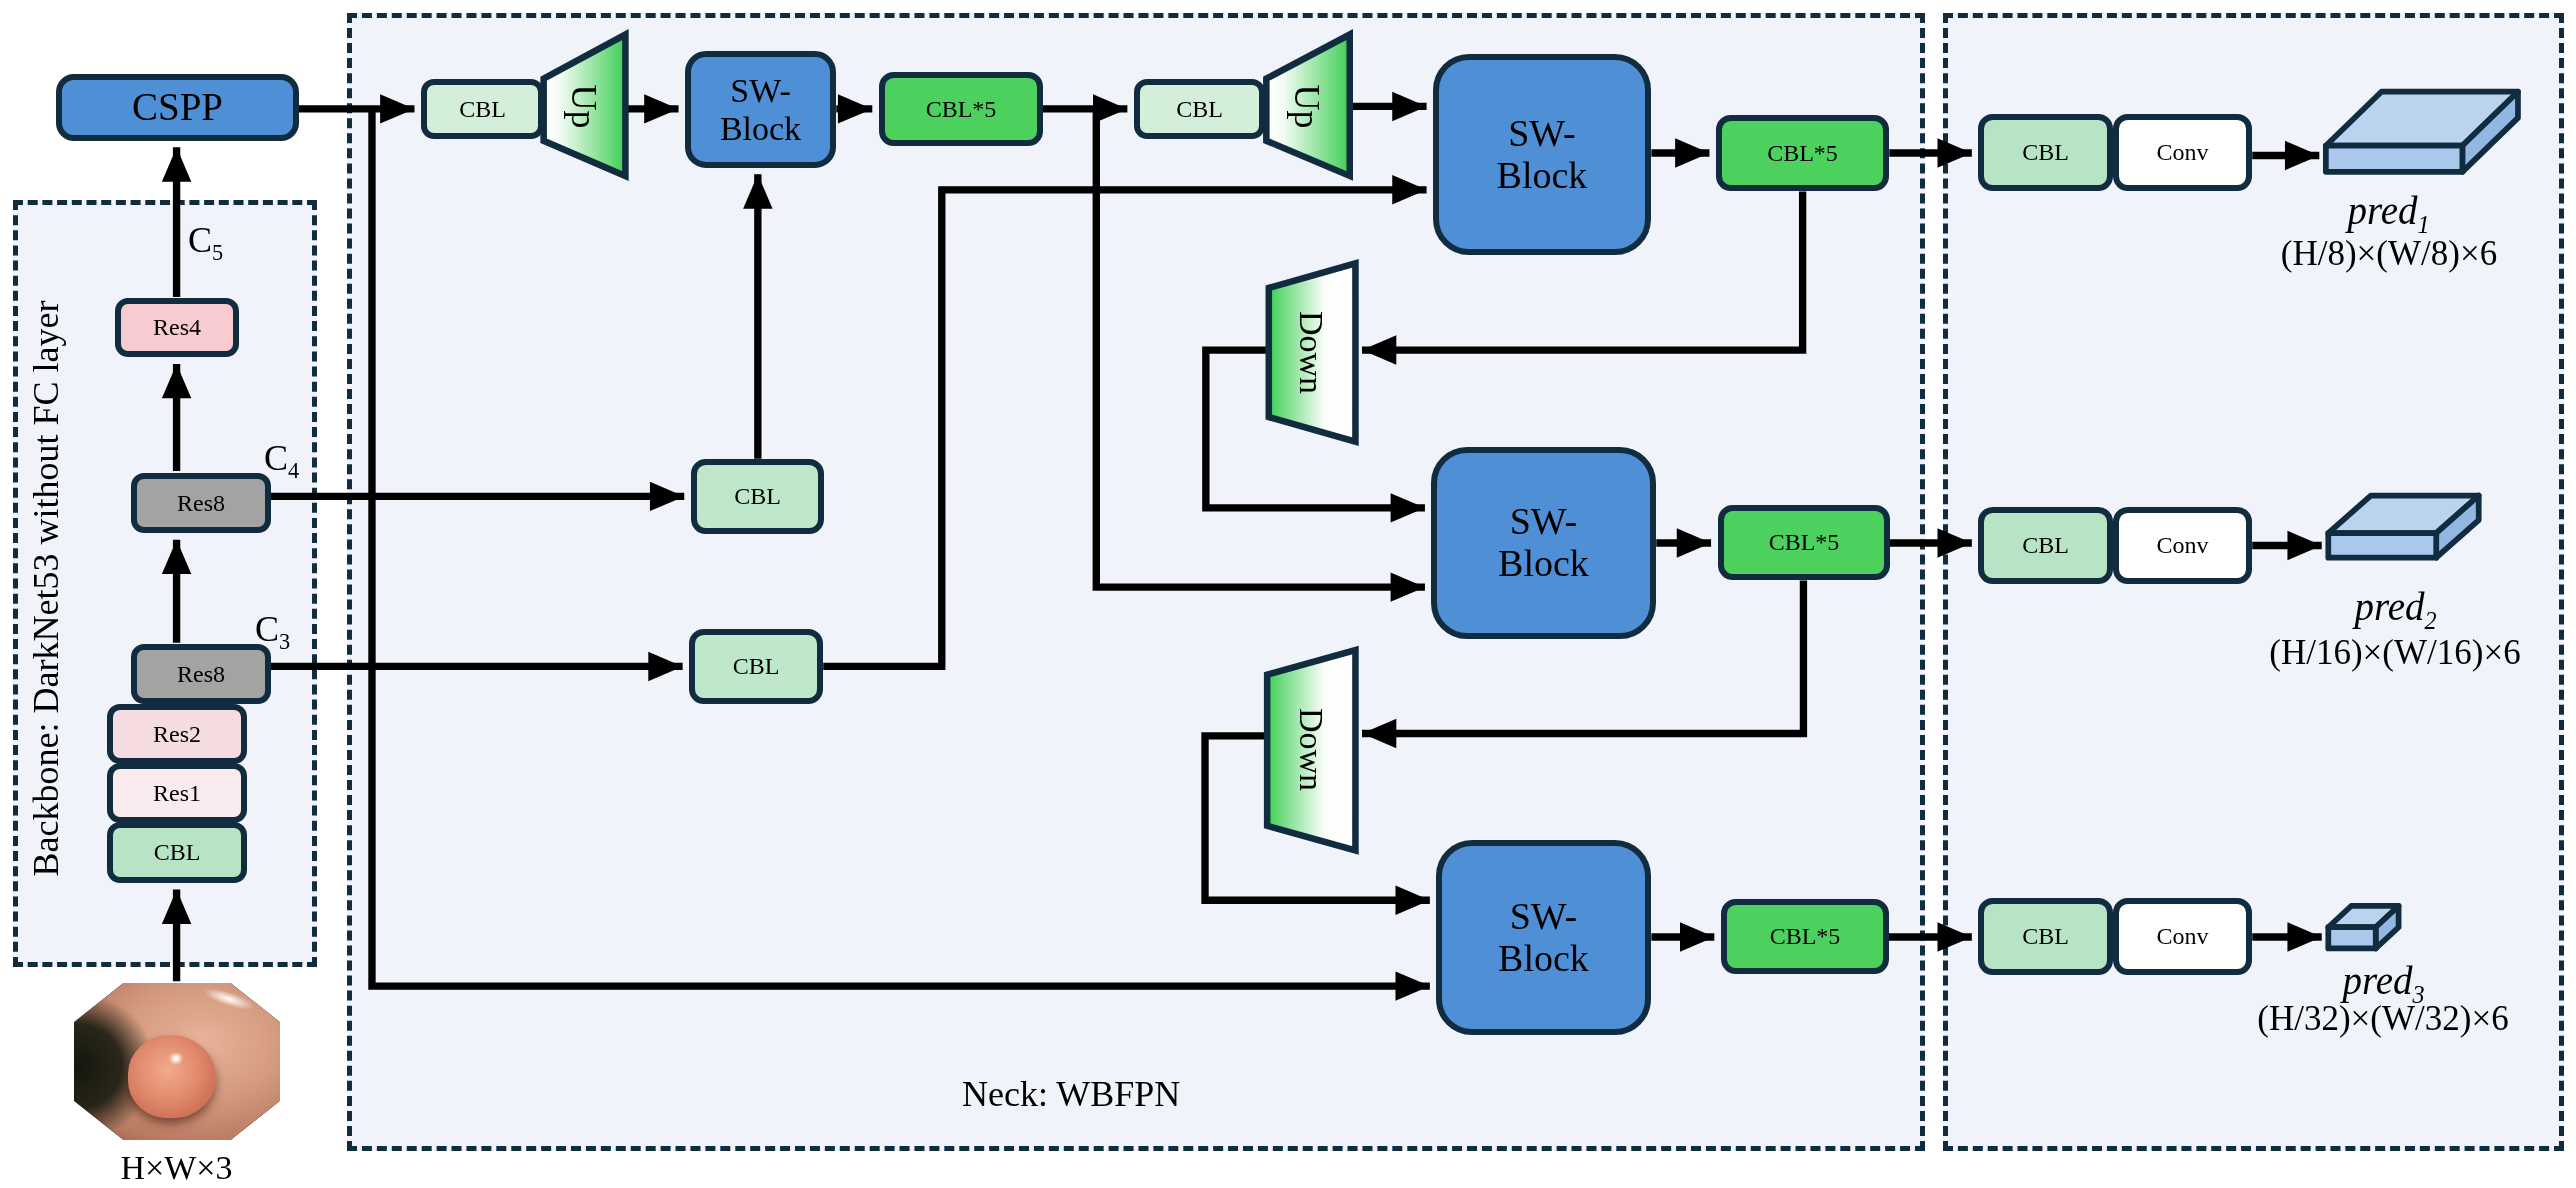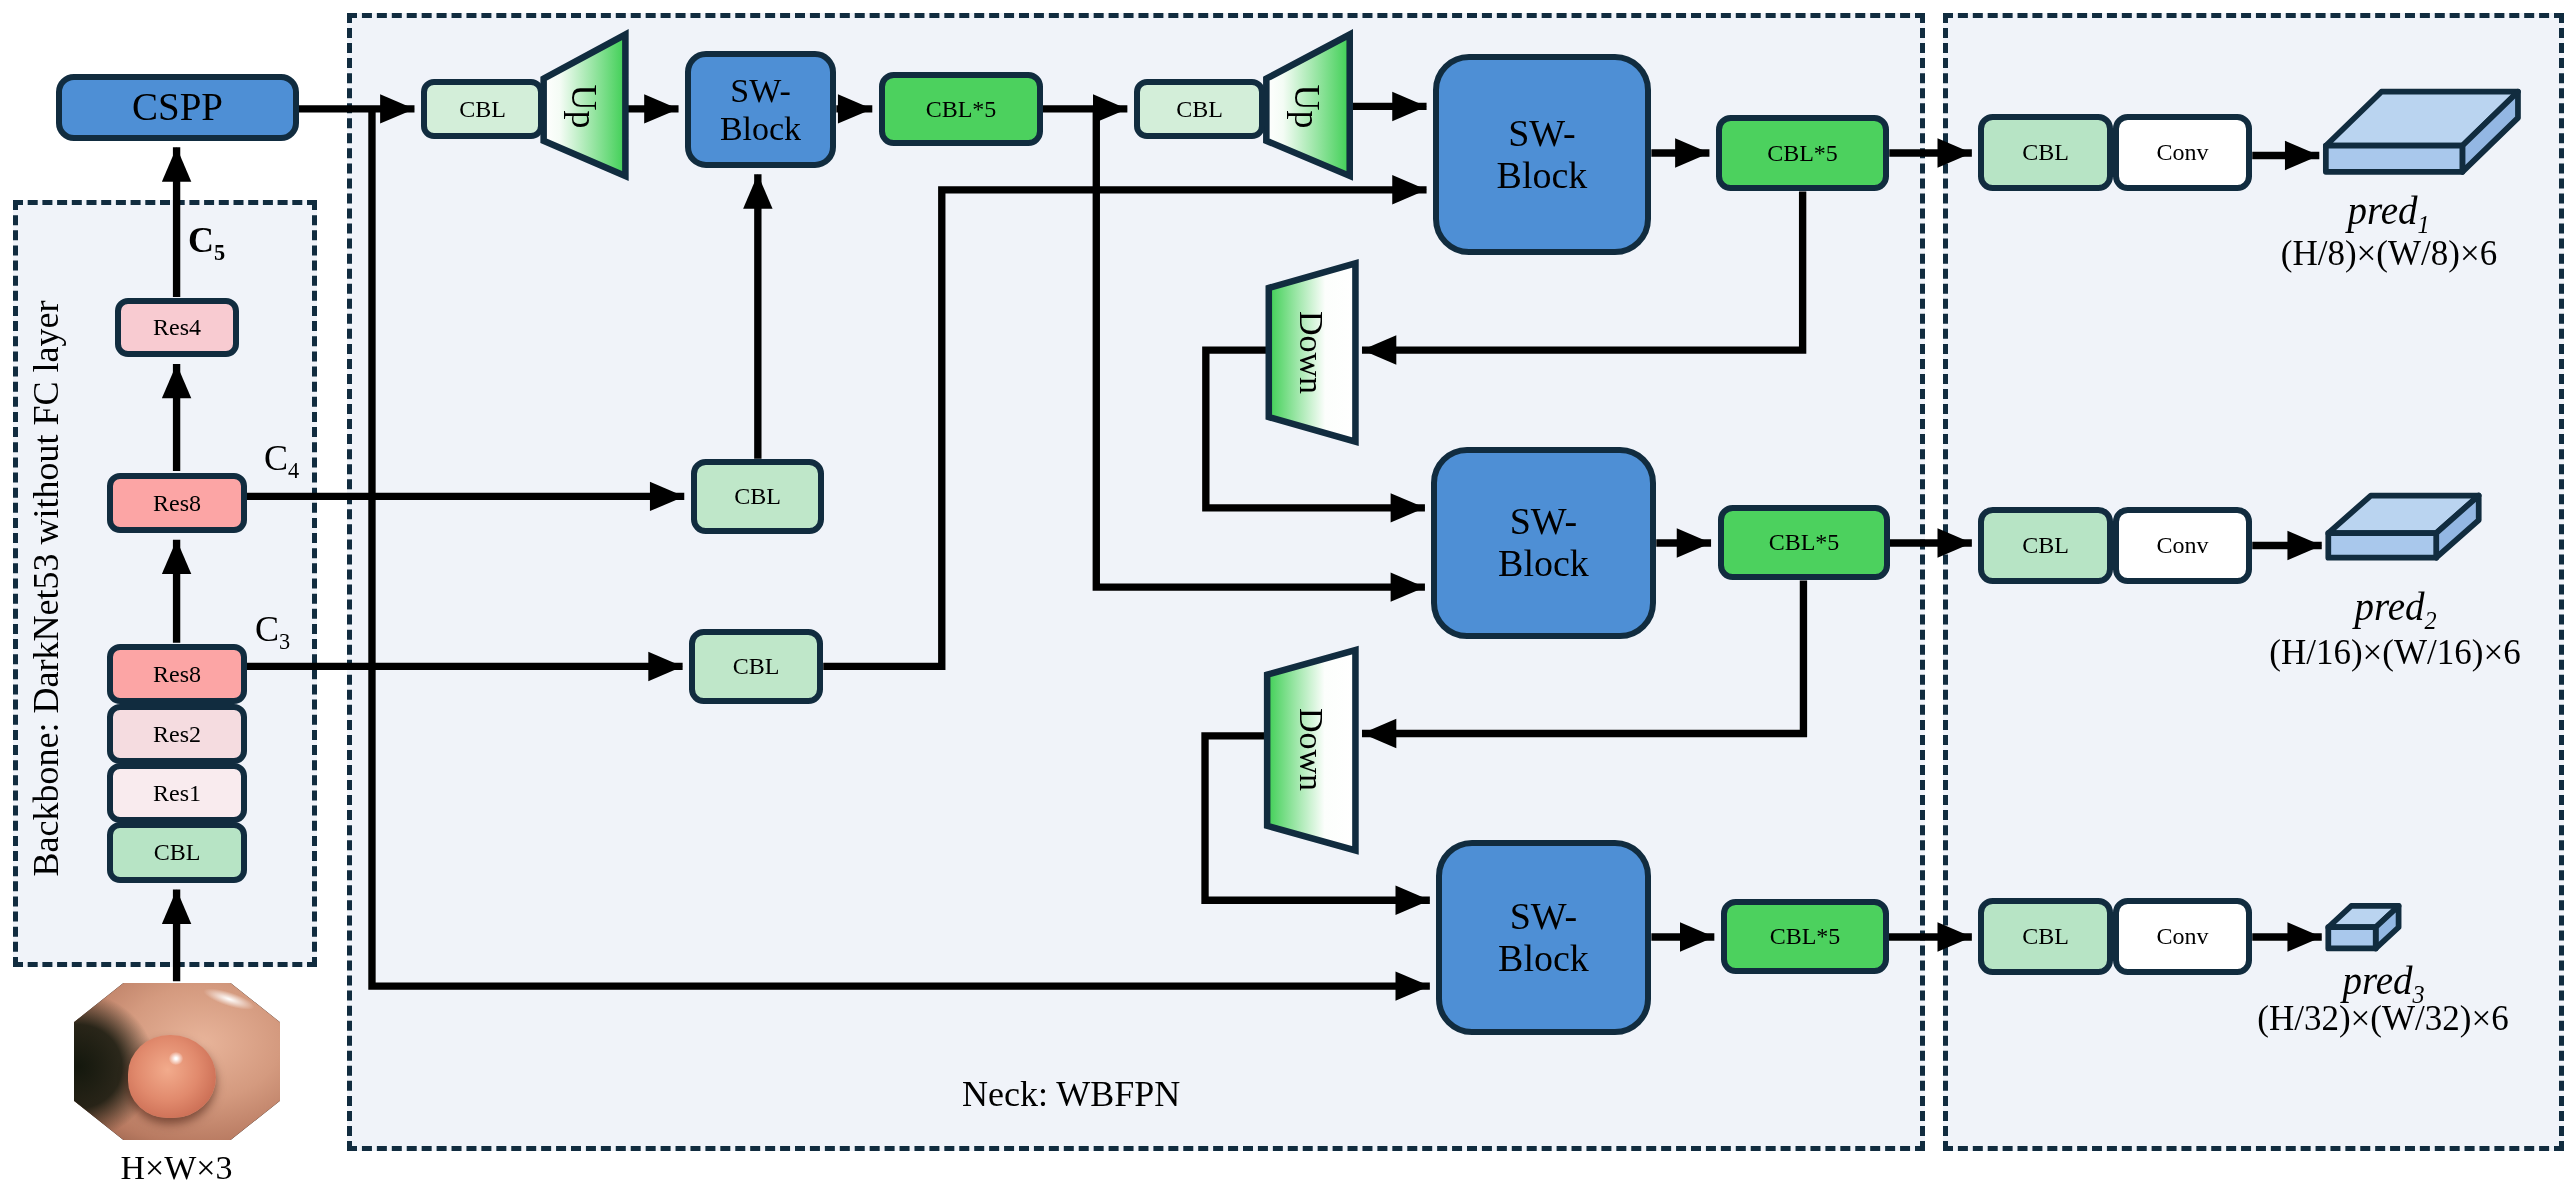--- a/index.html
+++ b/index.html
@@ -18,21 +18,21 @@
   
   .block{position:absolute;box-sizing:border-box;border:6.5px solid #112c3f;border-radius:13px;
          display:flex;align-items:center;justify-content:center;text-align:center;
          font-size:24px;line-height:1.1;}
   .blue{background:#4e8fd5;}
   .green-bright{background:#4cd15e;}
   .cbl-light{background:#d3eed9;}
   .cbl-mid{background:#bfe7c9;}
   .cbl-deep{background:#b7e4c5;}
   .white{background:#ffffff;}
-  .res-red{background:#fca5a5;}
+  .res-red{background:#a3a3a3;margin-left:24px;}
   .res-pink{background:#f8cbd1;}
   .res-pink2{background:#f5dce0;}
   .res-pink3{background:#f9ebee;}
   .sw .lbl{display:inline-block;width:3.1em;}
 
   
   .rot90{transform:rotate(90deg);}
   .trap-label{position:absolute;display:flex;align-items:center;justify-content:center;
               font-size:36px;white-space:nowrap;}
   .vlabel{position:absolute;left:-338px;top:567px;width:768px;height:43px;
@@ -227,21 +227,21 @@
   <div class="trap-label rot90" style="left:1279px;top:78px;width:57px;height:57px;">
       <span>Up</span>
     </div>
   <div class="trap-label rot90" style="left:1279px;top:320px;width:65px;height:65px;font-size:34px;">
       <span>Down</span>
     </div>
   <div class="trap-label rot90" style="left:1279px;top:717px;width:65px;height:65px;font-size:34px;">
       <span>Down</span>
     </div>
 
-  <div class="tag" style="left:188px;top:219px;font-weight:bold;"><span>C</span><sub>5</sub></div>
+  <div class="tag" style="left:188px;top:219px;"><span>C</span><sub>5</sub></div>
   <div class="tag" style="left:264px;top:437px;"><span>C</span><sub>4</sub></div>
   <div class="tag" style="left:255px;top:608px;"><span>C</span><sub>3</sub></div>
 
   <div class="photo">
     <div class="mucosa"></div>
     <div class="shadow"></div>
     <div class="polyp"></div>
     <div class="glint1"></div>
     <div class="glint2"></div>
   </div>

